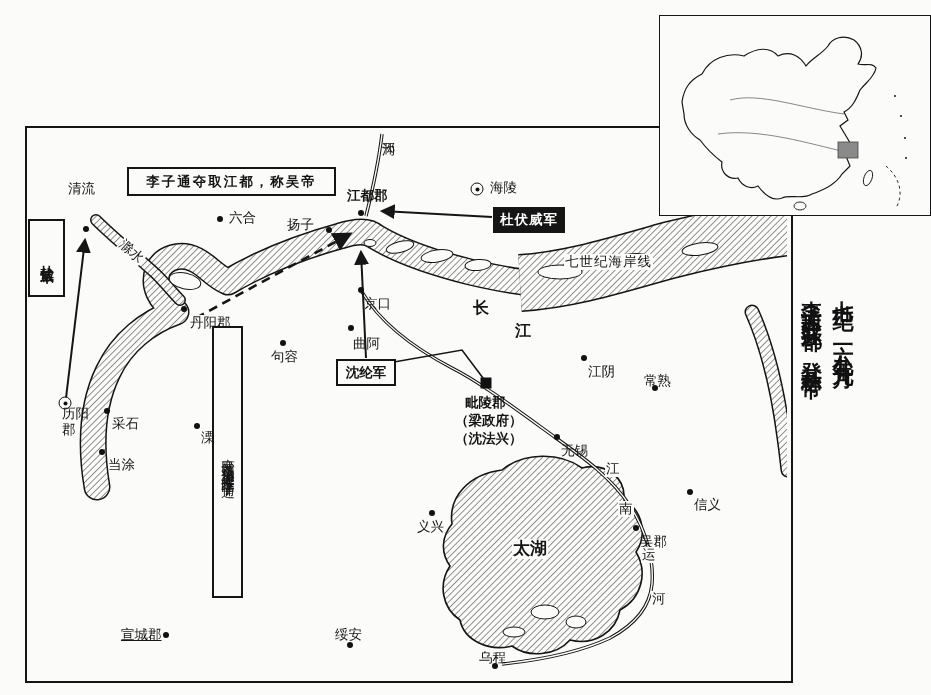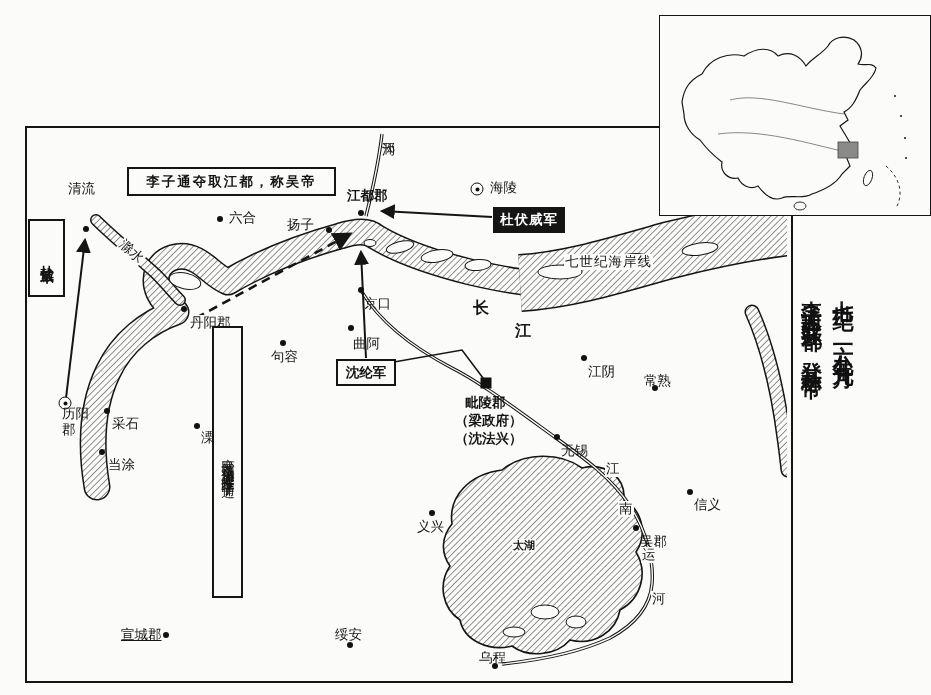--- a/index.html
+++ b/index.html
@@ -174,21 +174,21 @@
 
   <span class="lbl vert wbg" style="left:379px;top:133px;font-size:13px;">邗沟</span>
   <span class="lbl wbg" style="left:126px;top:236px;transform:rotate(42deg);transform-origin:left top;">滁水</span>
   <span class="lbl riverchar" style="left:472px;top:299px;">长</span>
   <span class="lbl riverchar" style="left:514px;top:322px;">江</span>
   <span class="lbl wbg" style="left:548px;top:254px;letter-spacing:1px;margin-left:16px;">七世纪海岸线</span>
   <span class="lbl wbg" style="left:605px;top:461px;">江</span>
   <span class="lbl wbg" style="left:618px;top:501px;">南</span>
   <span class="lbl wbg" style="left:641px;top:547px;">运</span>
   <span class="lbl wbg" style="left:651px;top:591px;">河</span>
-  <span class="lbl bold wbg" style="left:494px;top:539px;font-size:11px;">太湖</span>
+  <span class="lbl bold wbg" style="left:494px;top:539px;font-size:17px;">太湖</span>
 
   <div class="box" style="left:127px;top:167px;width:205px;height:25px;letter-spacing:2px;">李子通夺取江都，称吴帝</div>
   <div class="box vbox" style="left:28px;top:219px;width:33px;height:74px;">杜伏威军</div>
   <div class="box dark" style="left:493px;top:207px;width:68px;height:22px;">杜伏威军</div>
   <div class="box" style="left:336px;top:359px;width:56px;height:23px;">沈纶军</div>
   <div class="box vbox" style="left:212px;top:326px;width:27px;height:268px;font-weight:normal;">变民首领乐伯通率众投降李子通</div>
 
   <div id="inset">
     <svg width="270" height="199" viewBox="0 0 270 199">
       <path d="M 22,86 C 24,72 30,64 42,58 C 50,42 68,36 84,40 C 96,32 110,30 118,40 C 130,34 140,40 146,50 C 152,42 162,38 168,30 C 172,22 184,18 194,24 C 202,30 204,40 198,48 C 206,50 212,46 216,52 C 214,62 206,66 200,74 C 196,84 192,92 184,96 L 188,104 L 180,110 L 186,120 L 192,130 L 186,140 L 190,150 L 182,158 C 176,168 164,174 152,178 C 142,184 130,178 122,182 C 112,186 104,178 98,170 C 90,174 82,170 78,162 C 68,164 60,156 62,146 C 54,140 46,132 40,124 C 30,118 24,108 24,98 Z" fill="#fbfbf9" stroke="#151515" stroke-width="1.2"></path>

